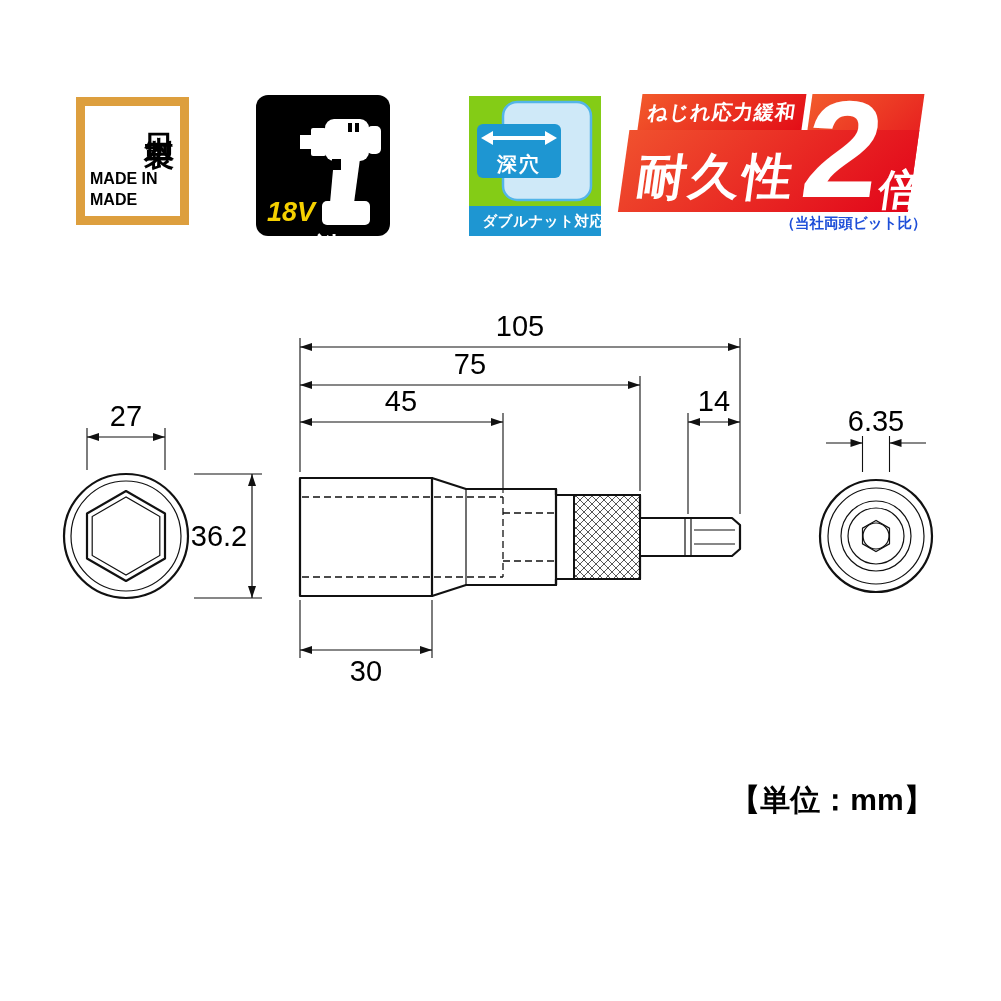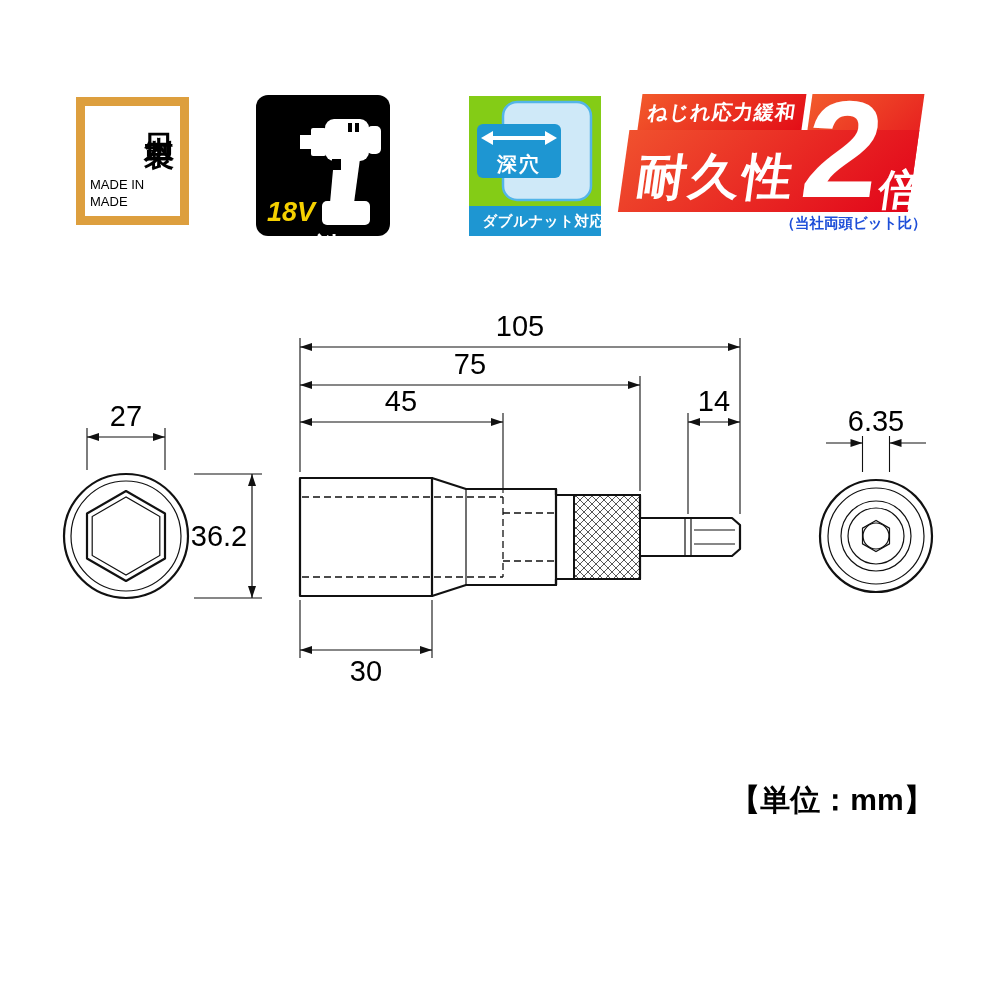--- a/index.html
+++ b/index.html
@@ -4,21 +4,21 @@
 <style>
   html,body{margin:0;padding:0;background:#fff;}
   .page{position:relative;width:1001px;height:1001px;background:#fff;overflow:hidden;
         font-family:"Liberation Sans","DejaVu Sans",sans-serif;color:#000;}
 
   
   .badge-japan{position:absolute;left:76px;top:97px;width:113px;height:128px;
                border:9px solid #dd9f3e;background:#fff;box-sizing:border-box;}
   .jp-col{position:absolute;top:3px;right:6px;writing-mode:vertical-rl;text-orientation:upright;
           font-size:30px;font-weight:800;letter-spacing:3px;line-height:1;}
-  .jp-en{position:absolute;left:5px;bottom:5px;font-size:13px;font-weight:400;line-height:1.3;}
+  .jp-en{position:absolute;left:5px;bottom:5px;font-size:16px;font-weight:700;line-height:1.3;}
 
   .badge-18v{position:absolute;left:256px;top:95px;width:134px;height:141px;background:#000;border-radius:12px;}
   .v-col{position:absolute;left:11px;bottom:8px;display:flex;flex-direction:row;align-items:center;}
   .v-num{color:#f5d000;font-size:27px;font-weight:800;font-style:italic;}
   .v-kanji{writing-mode:vertical-rl;text-orientation:upright;color:#fff;font-size:25px;
            font-weight:800;margin-top:3px;letter-spacing:2px;line-height:1;}
   .drill-svg{position:absolute;right:4px;top:6px;}
 
   .badge-deep{position:absolute;left:449px;top:96px;width:132px;height:140px;background:#84cc16;margin-left:20px;}
   .deep-svg{position:absolute;top:0;left:0;}

